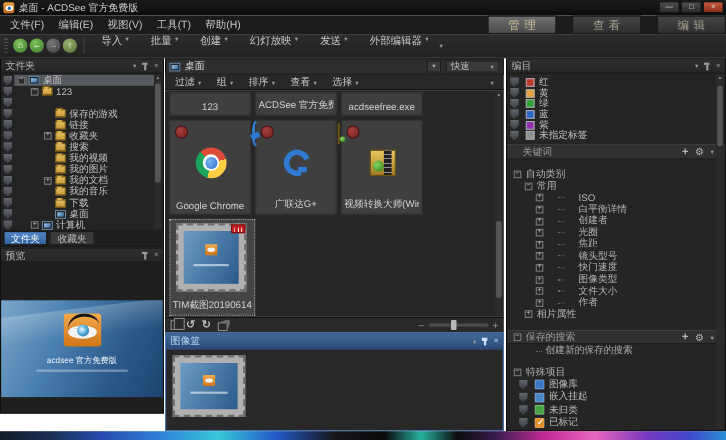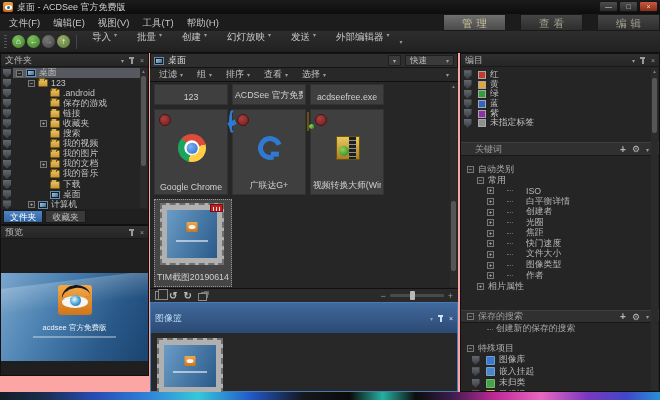--- a/index.html
+++ b/index.html
@@ -1,17 +1,17 @@
 <!DOCTYPE html>
 <html><head>
 <meta charset="utf-8">
 <style>
 *{margin:0;padding:0;box-sizing:border-box}
 html,body{width:660px;height:400px;overflow:hidden;background:#000;font-family:"Liberation Sans",sans-serif}
-#win{position:relative;width:660px;height:400px;background:#fca5a5;overflow:hidden}
+#win{position:relative;width:660px;height:400px;background:#ffffff;overflow:hidden}
 
 .titlebar{position:absolute;left:0;top:0;right:0;height:14px;background:linear-gradient(#1b1b1b,#0d0d0d);display:flex;align-items:center;padding:0 3px;color:#cfcfcf;font-size:9px}
 .appicon{width:10px;height:10px;margin-right:4px;background:linear-gradient(#f0a040,#c06818);border-radius:2px;position:relative;flex:0 0 10px}
 .appicon::after{content:"";position:absolute;left:1.5px;top:3px;width:7px;height:4.5px;background:#fff;border-radius:50%}
 .appicon::before{content:"";position:absolute;left:3.5px;top:3.5px;width:3.5px;height:3.5px;background:#2a6ab0;border-radius:50%;z-index:1}
 .winbtns{position:absolute;right:2px;top:1px;display:flex;gap:1px}
 .wbtn{width:19px;height:11px;font-size:7px;line-height:10px;text-align:center;color:#ddd;background:linear-gradient(#4e4e4e,#2c2c2c);border:1px solid #161616;border-radius:2px}
 .wbtn.close{background:linear-gradient(#c85a40,#8c2c18)}
 
 .menurow{position:absolute;top:14px;left:0;right:0;height:17px;background:#1c1c1c}
@@ -103,38 +103,38 @@
 .listbar{position:absolute;left:150px;top:288px;width:308px;height:14px;background:#2a2a2a;border-top:1px solid #101010;display:flex;align-items:center;gap:6px;padding:0 5px;color:#b0b0b0}
 .licopy{width:8px;height:9px;border:1px solid #8a8a8a;position:relative}
 .licopy::after{content:"";position:absolute;left:2px;top:-3px;width:8px;height:9px;border:1px solid #8a8a8a;background:#2a2a2a}
 .listack{width:9px;height:8px;border:1px solid #8a8a8a;box-shadow:2px -2px 0 -1px #777,4px -4px 0 -2px #666;margin-top:3px}
 .lrot{font-size:10px;line-height:12px;font-weight:bold;color:#b8b8b8}
 .sliderbox{margin-left:auto;display:flex;align-items:center;gap:4px;font-size:9px;color:#999}
 .strack{width:54px;height:3px;background:#4a4a4a;position:relative;border-radius:1px}
 .sthumb{position:absolute;left:20px;top:-3px;width:5px;height:9px;background:#b8b8b8;border-radius:1px}
 
 .basket{position:absolute;left:150px;top:302px;width:308px;bottom:8px;border:1px solid #4a7ab5;background:#282828}
-.bhead{height:30px;background:linear-gradient(#41699c,#2b4a74);color:#b8d8f4;font-size:9px;display:flex;align-items:center;padding:0 4px}
+.bhead{height:15px;background:linear-gradient(#41699c,#2b4a74);color:#b8d8f4;font-size:9px;display:flex;align-items:center;padding:0 4px}
 .bhead .phicons{color:#cfe4f8}
 .bhead .pin::before,.bhead .pin::after{background:#cfe4f8}
 
 #catalog{position:absolute;left:460px;top:53px;width:200px;bottom:8px;background:#252525;border:1px solid #101010}
 .cbody{position:relative;height:calc(100% - 13px);overflow:hidden;padding-top:3px}
 .crow{display:flex;align-items:center;height:9.7px;font-size:8.8px;color:#c2c2c2;gap:4px}
 .cgut{width:13px;display:flex;justify-content:center;flex:0 0 13px}
 .csq{width:8px;height:8px;border:1px solid #a8a8a8;flex:0 0 8px}
-.kwrow{margin-top:14px;height:14px;background:#303030;border-top:1px solid #3e3e3e;border-bottom:1px solid #181818;display:flex;align-items:center;padding:0 10px 0 14px;font-size:9px;color:#9c9c9c}
+.kwrow{margin-top:3px;height:14px;background:#303030;border-top:1px solid #3e3e3e;border-bottom:1px solid #181818;display:flex;align-items:center;padding:0 10px 0 14px;font-size:9px;color:#9c9c9c}
 .kwicons{margin-left:auto;display:flex;gap:6px;align-items:center;color:#b8b8b8}
 .kplus{font-size:10px;font-weight:bold}
 .kgear{font-size:9px}
 .secrow{display:flex;align-items:center;gap:4px;margin-top:8px;padding-left:6px;font-size:9px;color:#b0b0b0;height:11px}
 .grow{display:flex;align-items:center;gap:4px;height:10.5px;padding-left:16px;font-size:9px;color:#b6b6b6}
 .chrow{display:flex;align-items:center;gap:13px;height:10.6px;padding-left:26px;font-size:8.8px;color:#b6b6b6}
 .dash{width:6px;border-top:1px dotted #6a6a6a;flex:0 0 6px}
-.savedrow{margin-top:19px;height:13px;background:#303030;border-top:1px solid #3e3e3e;border-bottom:1px solid #181818;display:flex;align-items:center;gap:4px;padding:0 10px 0 6px;font-size:9px;color:#9c9c9c}
+.savedrow{margin-top:9px;height:13px;background:#303030;border-top:1px solid #3e3e3e;border-bottom:1px solid #181818;display:flex;align-items:center;gap:4px;padding:0 10px 0 6px;font-size:9px;color:#9c9c9c}
 .createrow{height:12px;display:flex;align-items:center;gap:3px;padding-left:26px;font-size:8.8px;color:#a8a8a8}
 .sprow{display:flex;align-items:center;gap:4px;height:11.5px;font-size:8.8px;color:#bcbcbc;padding-left:8px}
 .spi{width:9px;height:9px;border-radius:1px;flex:0 0 9px;position:relative;border:1px solid rgba(255,255,255,.25)}
 .spi .ck{position:absolute;left:1px;top:-2px;font-size:8px;color:#fff;font-weight:bold;line-height:9px}
 
 .wall{position:absolute;left:0;bottom:0;width:660px;height:8px;background:linear-gradient(90deg,#131c28 0%,#1b2f52 7%,#274bb0 14%,#2f7fd8 22%,#37c8d8 30%,#2358c8 38%,#15171c 46%,#0a0a0a 53%,#27b0a0 58%,#0c0c0c 63%,#351c48 68%,#c02898 75%,#e868c0 82%,#7838c0 89%,#4048c8 95%,#2890d8 100%)}
 </style>
 </head>
 <body>
 
@@ -225,25 +225,20 @@
           </span>
           <span class="tbody ind1">
             <span class="exp">−</span>
             <span class="fico"></span>
             <span>123</span>
           </span>
         </div>
       <div class="trow">
           <span class="gut">
             <span class="shield"></span>
-          </span>
-          <span class="tbody ind2">
-            <span class="exp"></span>
-            <span class="fico"></span>
-            <span>.android</span>
           </span>
         </div>
       <div class="trow">
           <span class="gut">
             <span class="shield"></span>
           </span>
           <span class="tbody ind2">
             <span class="exp"></span>
             <span class="fico"></span>
             <span>保存的游戏</span>
@@ -578,31 +573,36 @@
           <span>光圈</span>
         </div>
       <div class="chrow">
           <span class="exp">+</span>
           <span class="dash"></span>
           <span>焦距</span>
         </div>
       <div class="chrow">
           <span class="exp">+</span>
           <span class="dash"></span>
+          <span>镜头型号</span>
+        </div>
+      <div class="chrow">
+          <span class="exp">+</span>
+          <span class="dash"></span>
           <span>快门速度</span>
         </div>
       <div class="chrow">
           <span class="exp">+</span>
           <span class="dash"></span>
+          <span>图像类型</span>
+        </div>
+      <div class="chrow">
+          <span class="exp">+</span>
+          <span class="dash"></span>
           <span>文件大小</span>
-        </div>
-      <div class="chrow">
-          <span class="exp">+</span>
-          <span class="dash"></span>
-          <span>图像类型</span>
         </div>
       <div class="chrow">
           <span class="exp">+</span>
           <span class="dash"></span>
           <span>作者</span>
         </div>
       <div class="grow">
           <span class="exp">+</span>
           <span>相片属性</span>
         </div>

